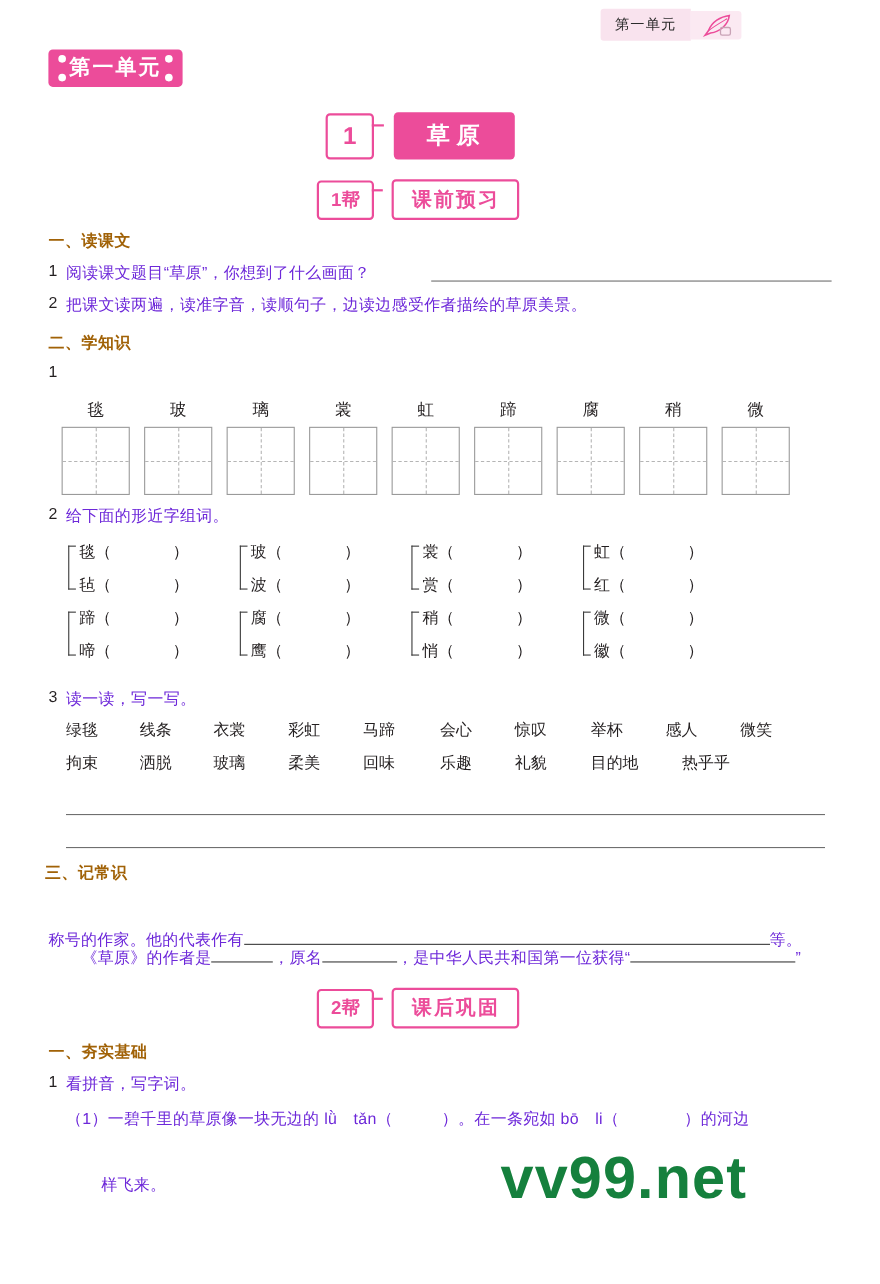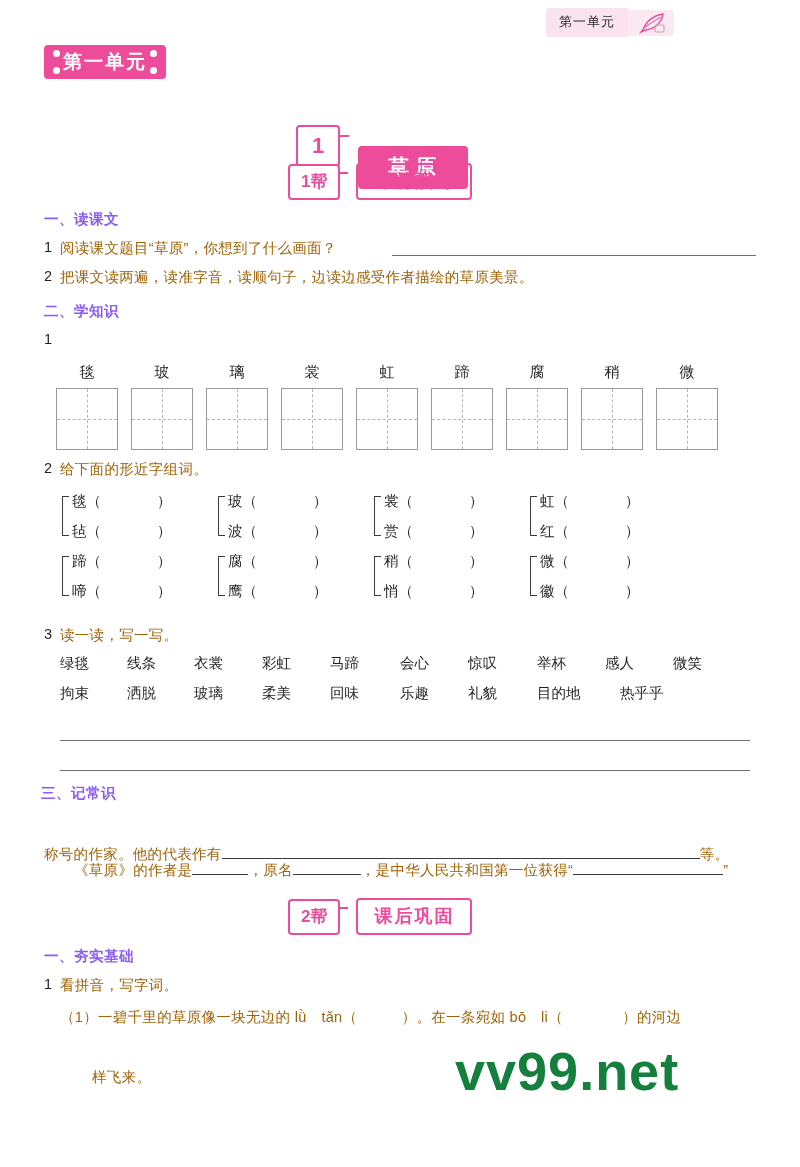--- a/index.html
+++ b/index.html
@@ -108,21 +108,20 @@
   }
   .lesson-name-box {
     margin-left: 18px;
     background: #ec4c9a;
     color: #fff;
     font-size: 21px;
     font-weight: bold;
     letter-spacing: 6px;
     padding: 7px 26px 8px 30px;
     border-radius: 4px;
-    margin-top: 44px;
   }
 
   
   .sec-banner {
     position: absolute;
     display: flex;
     align-items: center;
     text-align: right;
   }
   .sec-banner .bang {
@@ -148,28 +147,28 @@
     color: #ec4c9a;
     font-size: 18px;
     font-weight: bold;
     letter-spacing: 2px;
     padding: 4px 16px 5px 16px;
   }
 
   
   .abs { position: absolute; }
   .heading-pink {
-    color: #8b5cf6;
+    color: #a16207;
     font-size: 14.5px;
     font-weight: bold;
     letter-spacing: 0.5px;
   }
   .body-text {
     font-size: 14.5px;
-    color: #a16207;
+    color: #6d28d9;
     letter-spacing: 0.3px;
     white-space: nowrap;
   }
   .num-idx {
     font-size: 14.5px;
     color: #231f20;
   }
   .rule {
     position: absolute;
     border-bottom: 1px solid #6f6f6f;

